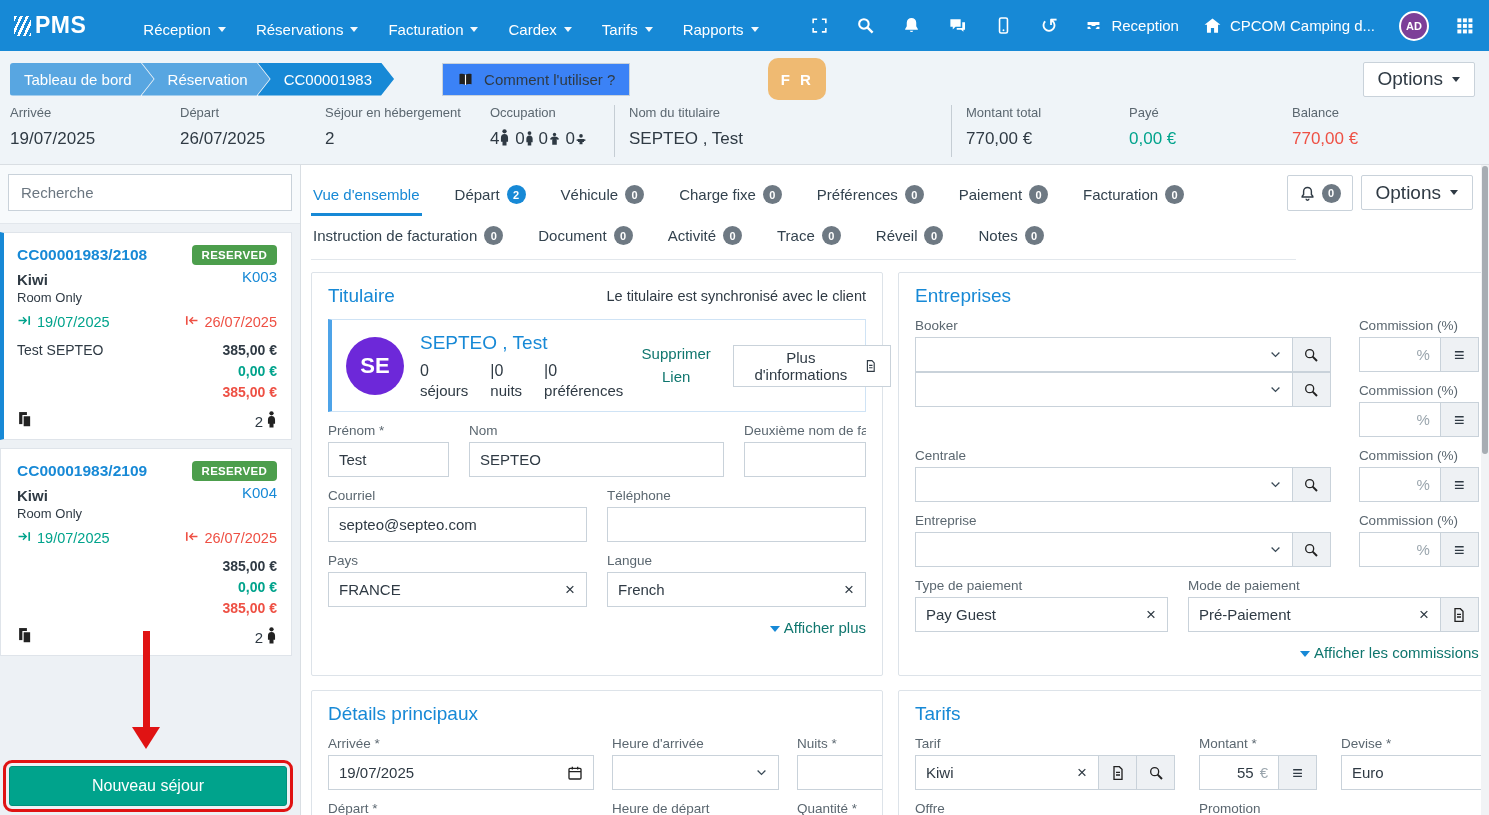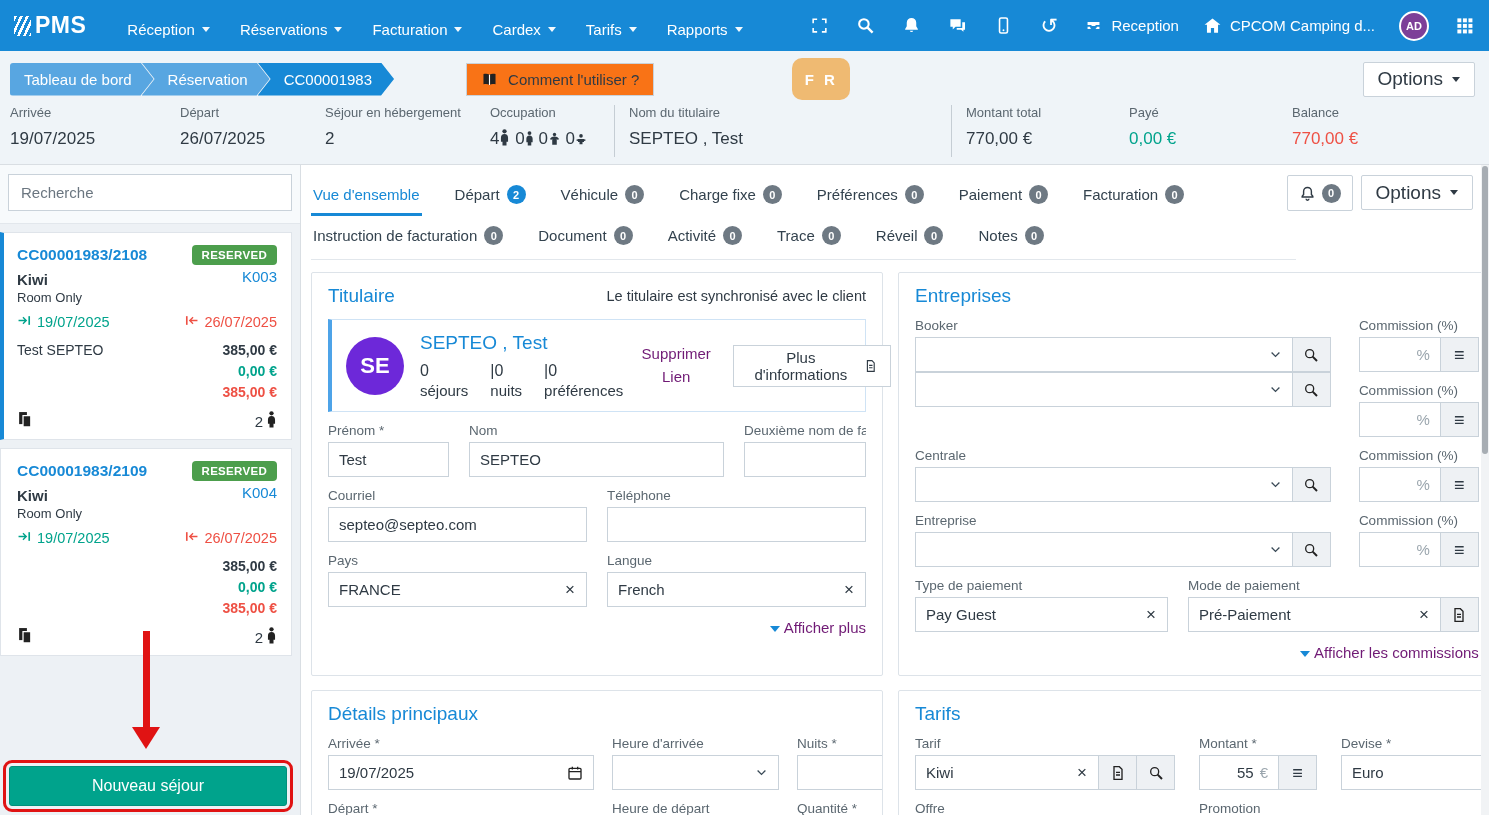--- a/index.html
+++ b/index.html
@@ -1,21 +1,21 @@
 <!DOCTYPE html>
 <html><head>
 <meta charset="utf-8">
 <style>
   * { box-sizing: border-box; margin: 0; padding: 0; }
   html,body { width:1489px; height:815px; overflow:hidden; }
   body { font-family:"Liberation Sans", sans-serif; background:#eef2f7; color:#2f3a44; font-size:14px; }
 
   
   .navbar { height:51px; background:#1789d6; display:flex; align-items:center; padding:0 14px; color:#fff; }
-  .logo { display:flex; align-items:center; gap:4px; margin-right:26px; cursor:pointer; }
+  .logo { display:flex; align-items:center; gap:4px; margin-right:42px; cursor:pointer; }
   .logo-stripes { width:17px; height:20px; background:repeating-linear-gradient(115deg,#fff 0 2.5px,transparent 2.5px 5.5px); }
   .logo-text { font-size:23px; font-weight:bold; letter-spacing:.5px; }
   .nav-menus { display:flex; align-items:center; }
   .menu-item { display:flex; align-items:center; gap:7px; font-size:15px; padding:0 15px; height:51px; cursor:pointer;margin-top:8px; }
   .caret { width:0; height:0; border-left:4px solid transparent; border-right:4px solid transparent; border-top:5px solid rgba(255,255,255,.95); }
   .nav-right { margin-left:auto; display:flex; align-items:center; gap:24px; }
   .nav-icon { width:22px; height:22px; display:flex; align-items:center; justify-content:center; cursor:pointer; }
   .nav-icon svg { width:19px; height:19px; fill:#fff; }
   .nav-icon .stroke { fill:none; stroke:#fff; stroke-width:2; }
   .glyph-icon { font-size:21px; line-height:1; color:#fff; }
@@ -25,21 +25,21 @@
 
   
   .header-band { height:114px; background:#eff4f8; border-bottom:1px solid #d9dee3; position:relative; }
   .crumb-row { display:flex; align-items:center; padding:10px 14px 0 10px; height:46px; }
   .breadcrumb { display:flex; }
   .crumb { position:relative; height:33px; line-height:33px; color:#fff; font-size:15px; background:#58a6e1; padding:0 22px 0 26px; margin-left:-12px;
            clip-path:polygon(0 0, calc(100% - 13px) 0, 100% 50%, calc(100% - 13px) 100%, 0 100%, 13px 50%); cursor:pointer; }
   .crumb.first { margin-left:0; padding-left:14px; border-radius:3px 0 0 3px;
            clip-path:polygon(0 0, calc(100% - 13px) 0, 100% 50%, calc(100% - 13px) 100%, 0 100%); }
   .crumb.last { background:#1789d6; }
-  .help-btn { margin-left:72px; display:flex; align-items:center; gap:10px; background:#f97316; border:1px solid #c9d2da; height:33px; padding:0 14px; font-size:15px; color:#2f3a44; cursor:pointer; font-family:inherit; }
+  .help-btn { margin-left:48px; display:flex; align-items:center; gap:10px; background:#3b82f6; border:1px solid #c9d2da; height:33px; padding:0 14px; font-size:15px; color:#2f3a44; cursor:pointer; font-family:inherit; }
   .help-btn svg { width:17px; height:17px; fill:#222; }
   .flag-badge { margin-left:138px; width:58px; height:42px; border-radius:10px; background:#efba72; color:#fff; font-weight:bold; font-size:15px; letter-spacing:3px; display:flex; align-items:center; justify-content:center; cursor:pointer; }
   .options-btn { display:flex; align-items:center; gap:9px; background:#fff; border:1px solid #c9d2da; border-radius:2px; height:35px; padding:0 14px; font-size:19px; color:#2f3a44; cursor:pointer; font-family:inherit; }
   .options-btn .caret { border-top-color:#2f3a44; }
   .header-options { margin-left:auto; }
   .summary-row { display:flex; align-items:flex-start; padding:8px 10px 0 10px; }
   .sum-block { padding-right:10px; }
   .sum-label { font-size:13px; color:#5b6770; margin-bottom:9px; white-space:nowrap; }
   .sum-value { font-size:17px; color:#2f3a44; white-space:nowrap; }
   .sum-value.teal { color:#00a38c; }
@@ -103,21 +103,21 @@
   .card-title-row { display:flex; justify-content:space-between; align-items:center; }
   .card-title { color:#1789d6; font-size:19px; font-weight:normal; }
   .sync-note { font-size:14.5px; color:#2f3a44; }
 
   .guest-box { border:1px solid #cfe3f5; border-left:4px solid #4da3e8; display:flex; align-items:center; gap:16px; padding:12px 14px; margin-top:12px; }
   .guest-avatar { width:58px; height:58px; border-radius:50%; background:#6d28d9; color:#fff; font-size:22px; font-weight:bold; display:flex; align-items:center; justify-content:center; flex-shrink:0; }
   .guest-name { color:#1789d6; font-size:19px; cursor:pointer; }
   .guest-stats { display:flex; gap:22px; margin-top:8px; }
   .gstat-val { font-size:16px; } .gstat-lab { font-size:15px; margin-top:2px; }
   .guest-actions { margin-left:auto; display:flex; align-items:center; gap:20px; }
-  .link-blue { color:#701a75; font-size:15px; cursor:pointer; }
+  .link-blue { color:#0f766e; font-size:15px; cursor:pointer; }
   .remove-link { width:86px; text-align:center; line-height:1.5; }
   .more-info-btn { display:flex; align-items:center; gap:9px; background:#fff; border:1px solid #c9d2da; height:42px; padding:0 13px; font-size:15px; color:#2f3a44; cursor:pointer; font-family:inherit; }
   .more-info-btn svg { width:16px; height:16px; fill:none; stroke:#2f3a44; stroke-width:2; }
 
   .f-label { font-size:13.5px; color:#5b6770; margin:11px 0 4px; white-space:nowrap; overflow:hidden; }
   .field { display:flex; align-items:center; border:1px solid #c9d2da; height:35px; background:#fff; min-width:0; }
   .field input { border:0; outline:0; flex:1; min-width:0; padding:0 10px; font-size:15px; font-family:inherit; color:#2f3a44; background:transparent; }
   .field input.right { text-align:right; padding-right:4px; }
   .clear-x { color:#2f3a44; font-size:17px; padding:0 11px; cursor:pointer; line-height:1; }
   .suffix { color:#9aa5ad; font-size:15px; padding:0 10px 0 2px; }

